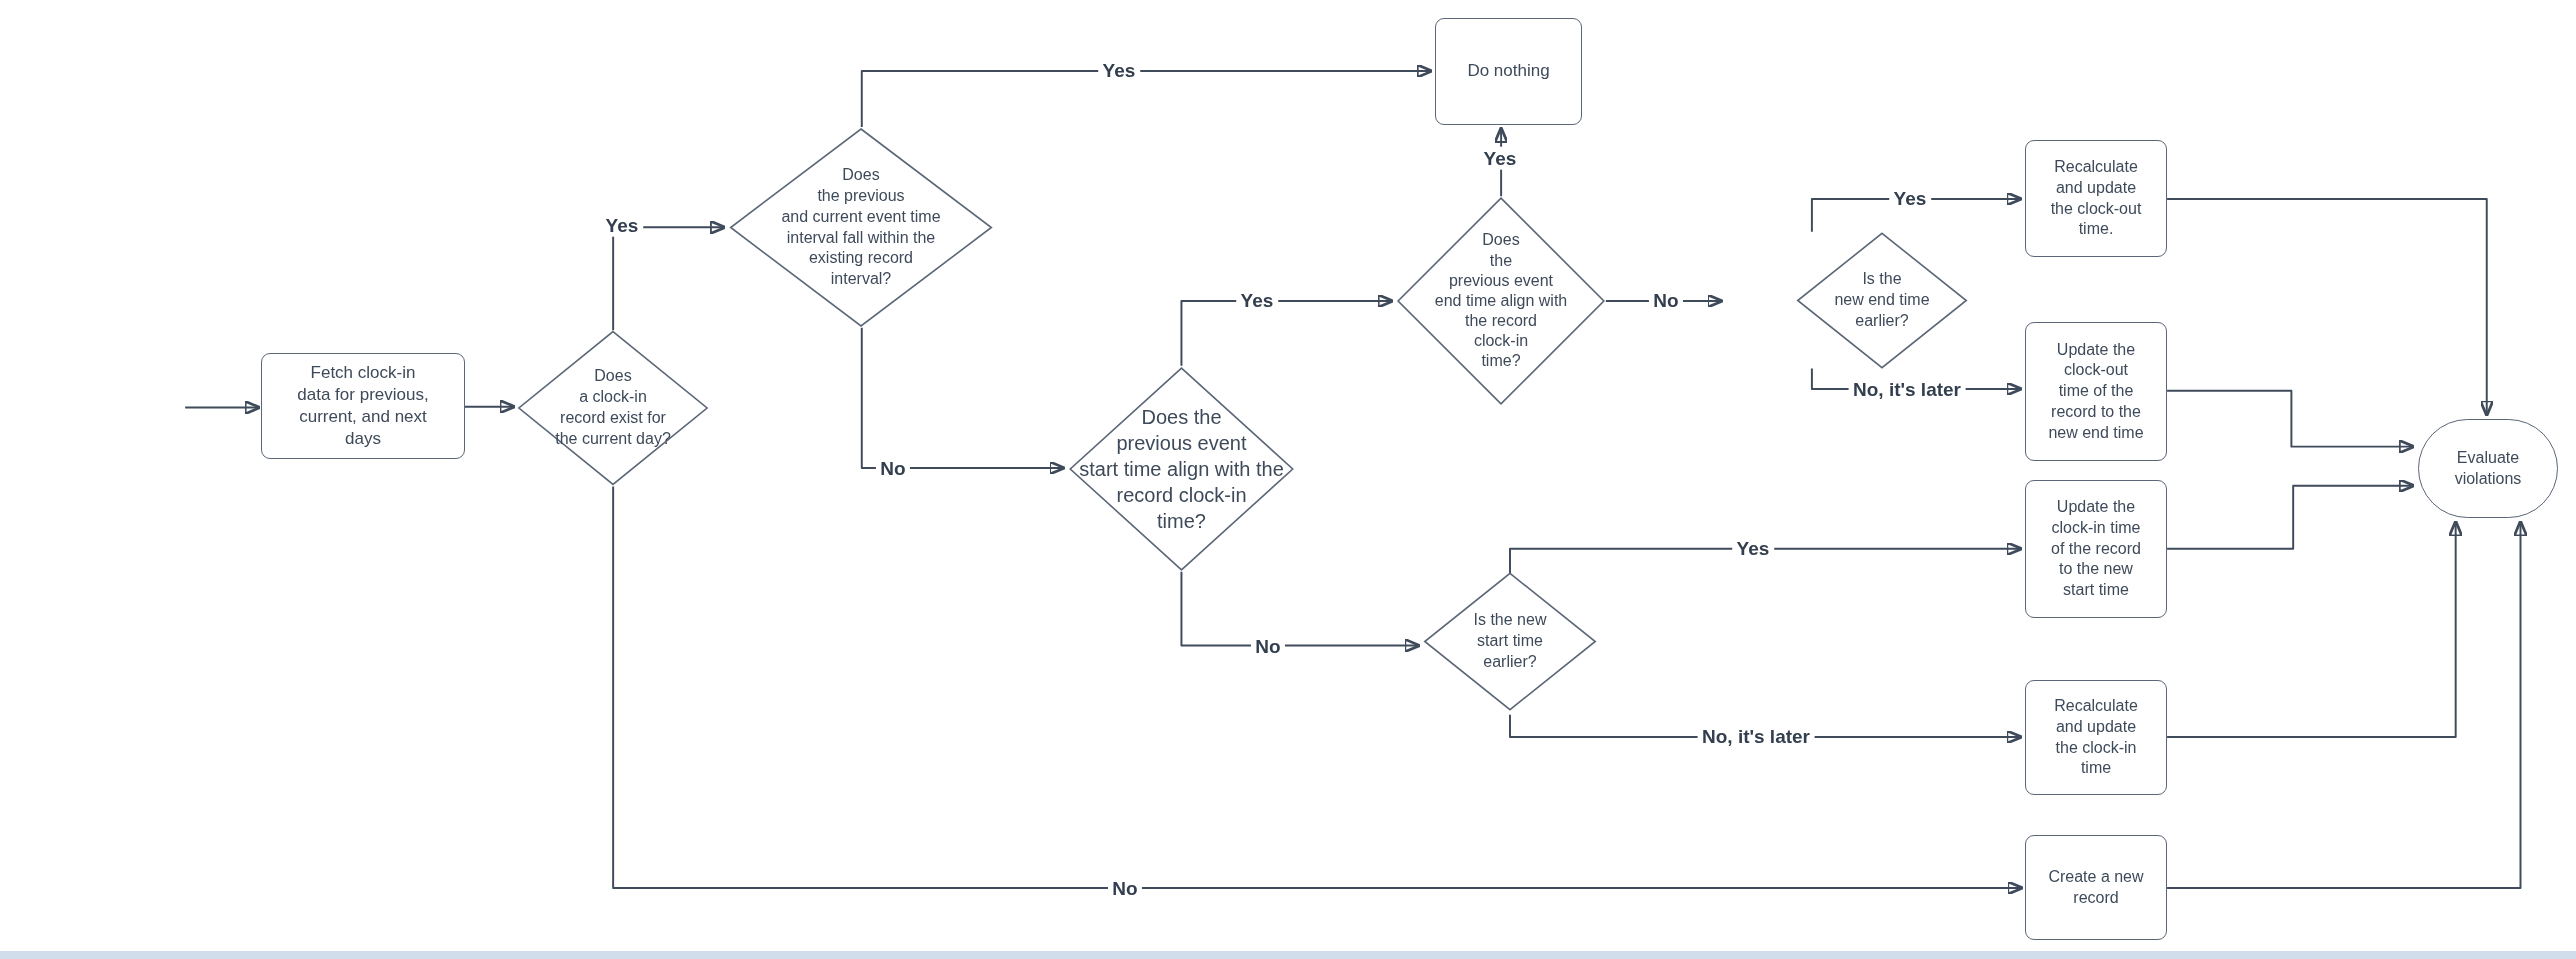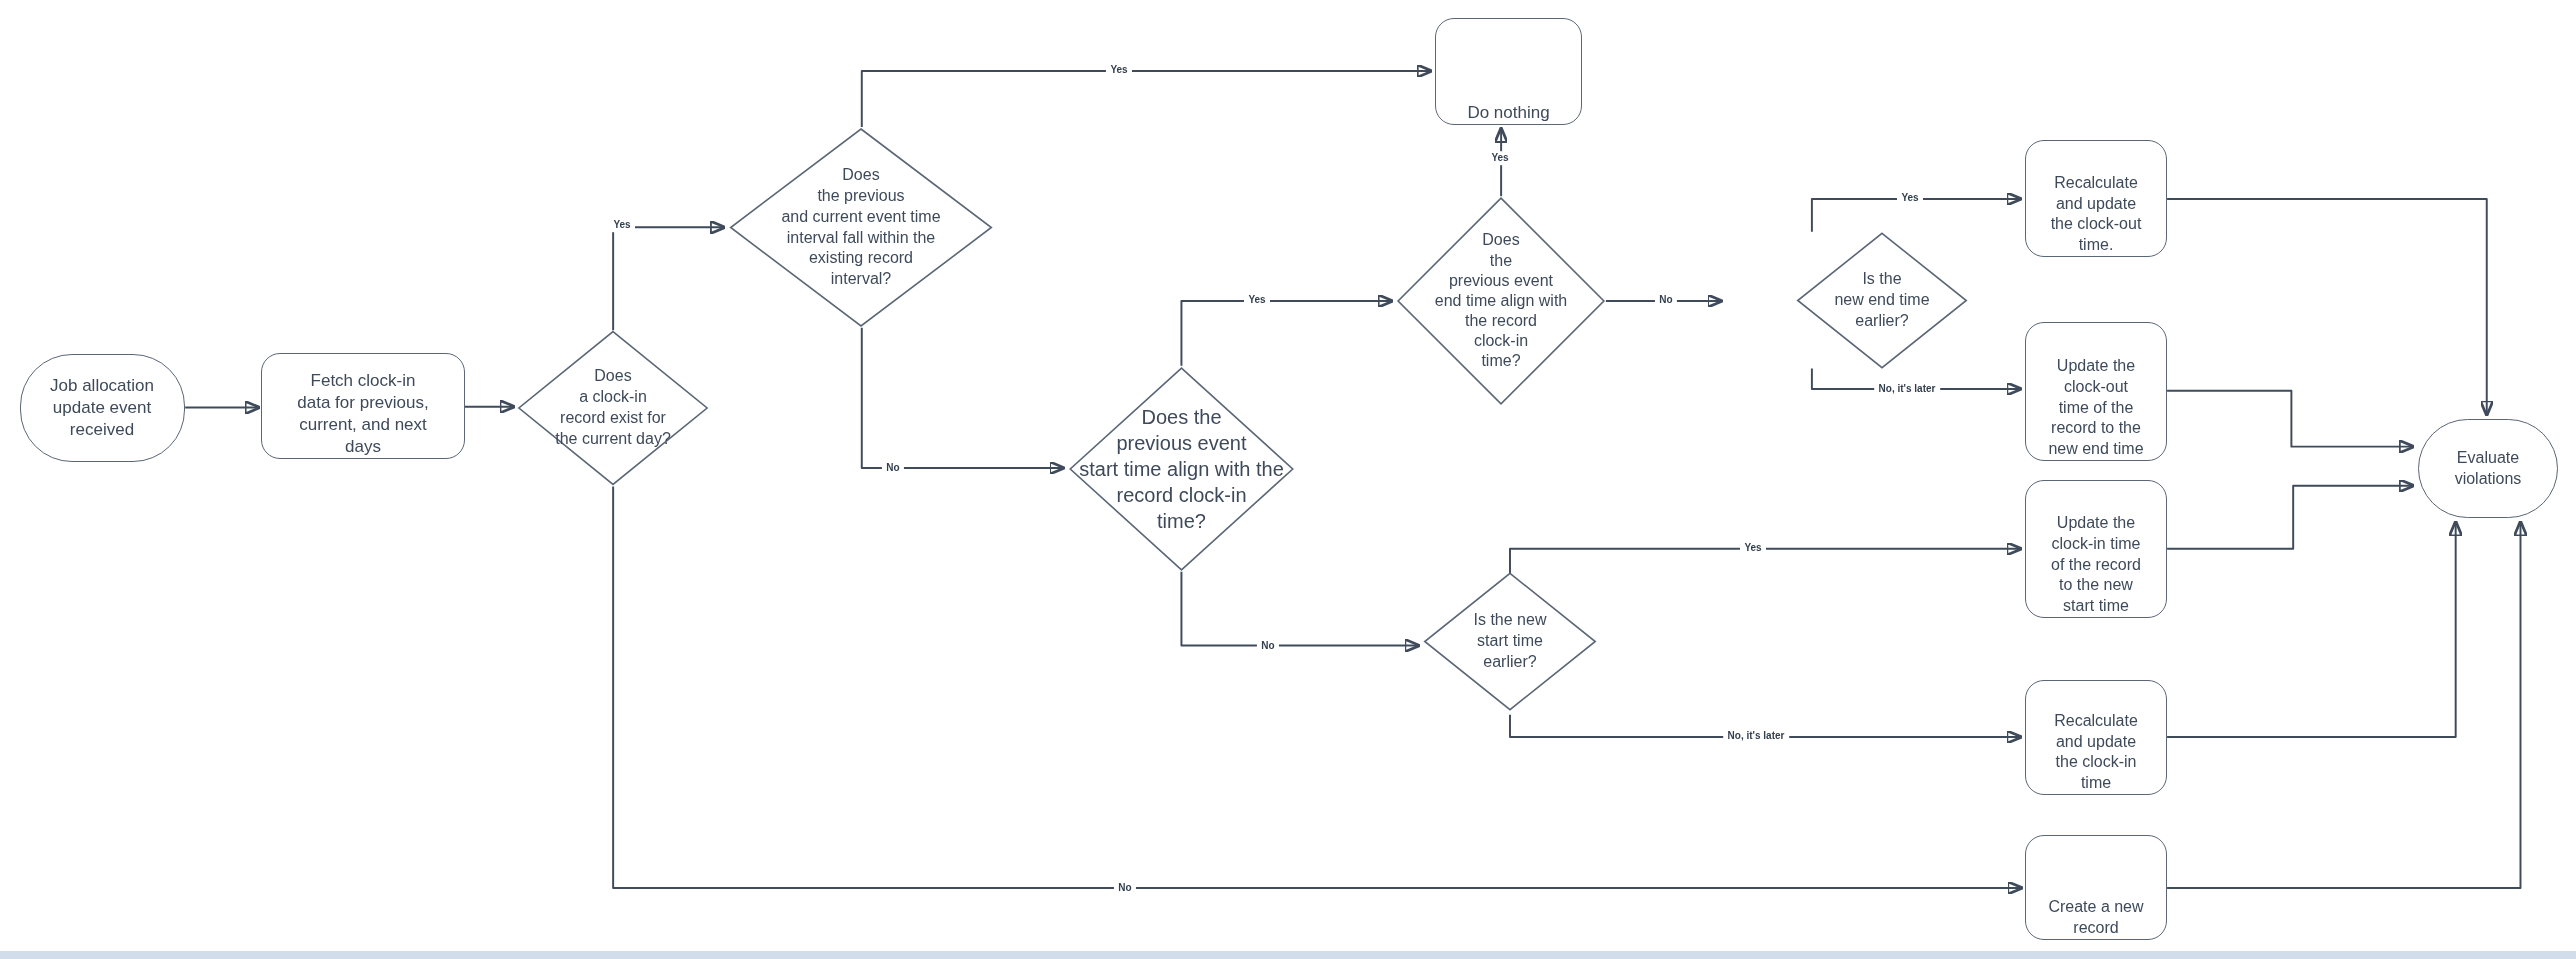--- a/index.html
+++ b/index.html
@@ -6,31 +6,31 @@
   body { width: 2576px; height: 959px; position: relative; overflow: hidden;
          font-family: "Liberation Sans", sans-serif; }
   #canvas { position: absolute; left: 0; top: 0; width: 2576px; height: 959px; background: #ffffff; }
 
   #wires { position: absolute; left: 0; top: 0; width: 2576px; height: 959px; }
   #wires path { fill: none; stroke: #3f4a5b; stroke-width: 2.2; stroke-linejoin: round; stroke-linecap: butt; }
 
   .node { position: absolute; display: flex; align-items: center; justify-content: center;
           box-sizing: border-box; color: #3e4a5a; }
   .rect, .stadium { border: 1.4px solid #5b6676; background: #ffffff; }
-  .rect { border-radius: 19px; align-items: flex-end; }
+  .rect { border-radius: 9px; }
   .stadium { border-radius: 52px; }
   .diamond { background: transparent; border: none; }
   .dshape { position: absolute; left: 0; top: 0; width: 100%; height: 100%; }
   .dshape polygon { fill: #ffffff; stroke: #5b6676; stroke-width: 1.6; }
 
   .nlabel { white-space: pre-line; text-align: center; font-size: 17px; line-height: 1.3;
             position: relative; z-index: 2; padding: 0 3.6px; }
 
   .elabel { position: absolute; transform: translate(-50%, -50%); background: #ffffff;
-            color: #333f4e; font-size: 10px; font-weight: bold; line-height: 1;
+            color: #333f4e; font-size: 19px; font-weight: bold; line-height: 1;
             padding: 1.8px 4.4px; z-index: 3; white-space: nowrap; }
 
   #bottom-bar { position: absolute; left: 0; bottom: 0; width: 2576px; height: 8px; background: #d2ddeb; }
 </style>
 </head>
 <body>
 
 <div id="canvas">
 
   <svg id="wires" xmlns="http://www.w3.org/2000/svg" viewBox="0 0 2900 1080" width="2576" height="959">
@@ -53,25 +53,20 @@
     <path d="M2040,415 V438 H2275" marker-end="url(#arw)"></path>
     <path d="M1700,649 V618 H2275" marker-end="url(#arw)"></path>
     <path d="M1700,805 V830 H2275" marker-end="url(#arw)"></path>
     <path d="M2440,224 H2800 V467" marker-end="url(#arw)"></path>
     <path d="M2440,440 H2580 V503 H2717" marker-end="url(#arw)"></path>
     <path d="M2440,618 H2582 V547 H2717" marker-end="url(#arw)"></path>
     <path d="M2440,830 H2765 V588" marker-end="url(#arw)"></path>
     <path d="M2440,1000 H2838 V588" marker-end="url(#arw)"></path>
   </svg>
 
-  <div class="node stadium" style="left:19.5px;top:354px;width:165px;height:108px">
-    <span class="nlabel">Job allocation
-update event
-received</span>
-  </div>
 
   <div class="node rect" style="left:261px;top:353px;width:204px;height:106px">
     <span class="nlabel">Fetch clock-in
 data for previous,
 current, and next
 days</span>
   </div>
 
   <div class="node diamond" style="left:517px;top:330px;width:192px;height:156px">
     <svg class="dshape" viewBox="0 0 100 100" preserveAspectRatio="none">

